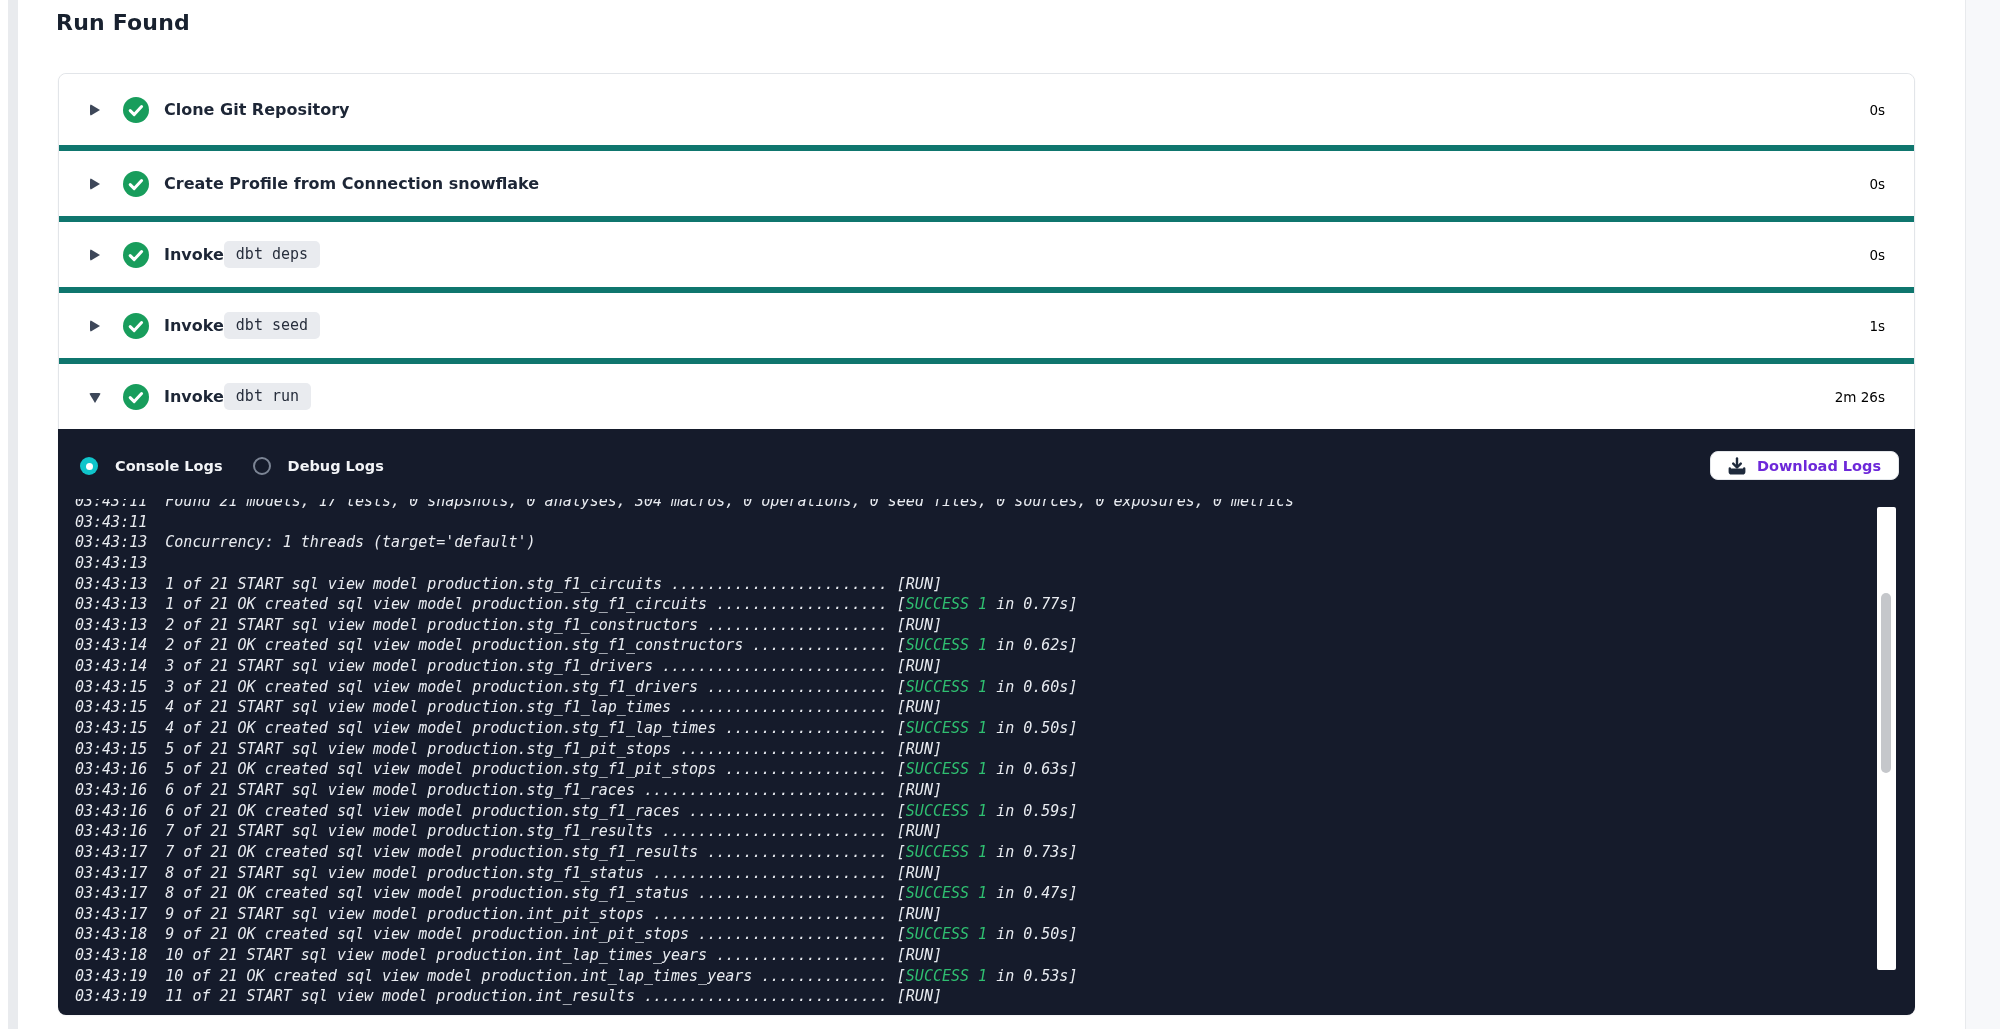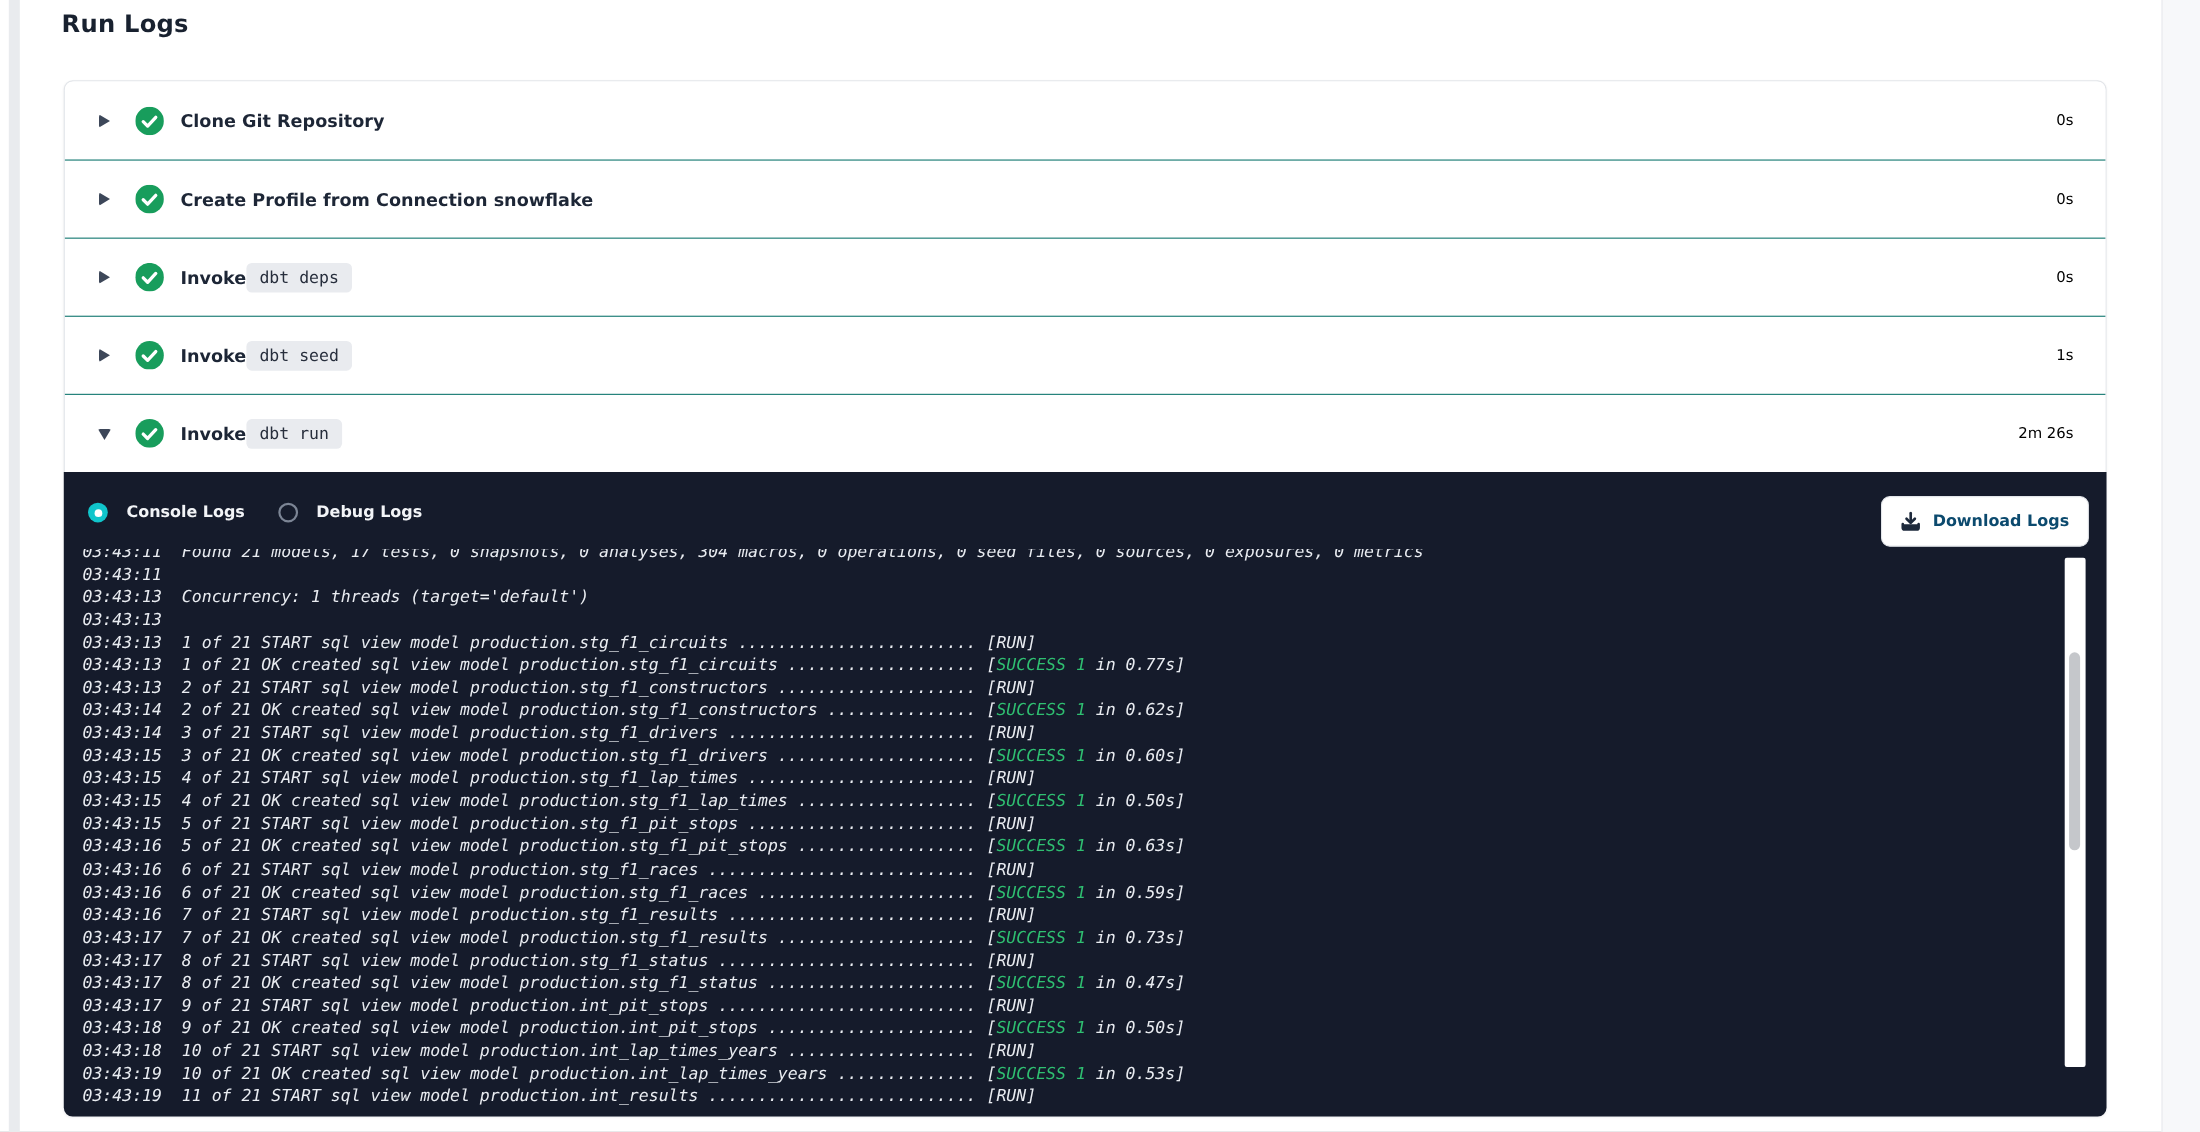--- a/index.html
+++ b/index.html
@@ -14,21 +14,21 @@
     background:#f7f8fa; border-left:1px solid #e8eaed; }
   .page-title { position:absolute; left:56px; top:10px; font-size:22px; font-weight:700;
     color:#18212f; letter-spacing:.2px; }
 
   .card { position:absolute; left:58px; top:73px; width:1857px; height:942px;
     background:#ffffff; border:1px solid #e2e5e9; border-radius:8px;
     box-shadow:0 1px 2px rgba(16,24,40,.05); }
 
   .step-row { position:relative; height:71px; display:flex; align-items:center;
     padding:0 29px 0 30px; background:#fff; }
-  .step-row + .step-row { border-top:1px solid #0f766e; }
+  .step-row + .step-row { border-top:6px solid #0f766e; }
   .step-row:first-child { border-radius:8px 8px 0 0; }
 
   .caret { width:12px; height:14px; display:inline-block; position:relative; flex:0 0 12px; cursor:pointer; }
   .caret::before { content:""; position:absolute; left:1px; top:1px;
     border-top:6.5px solid transparent; border-bottom:6.5px solid transparent;
     border-left:10px solid #3d4759; border-radius:2px; }
   .caret.down::before { left:0; top:3px;
     border-left:6.5px solid transparent; border-right:6.5px solid transparent;
     border-top:10px solid #3d4759; border-bottom:none; }
 
@@ -44,43 +44,43 @@
     background:#151b2b; border-radius:0 0 8px 8px; }
   .view-opts { position:absolute; left:22px; top:28px; display:flex; gap:30px; }
   .opt { display:flex; align-items:center; gap:17px; cursor:pointer; }
   .radio { width:18px; height:18px; border-radius:50%; position:relative; flex:0 0 18px; }
   .radio.sel { background:var(--teal,#10c5cb); }
   .radio.sel::after { content:""; position:absolute; left:5.5px; top:5.5px; width:7px; height:7px;
     border-radius:50%; background:#ffffff; }
   .radio.unsel { border:2.5px solid #7c8595; background:transparent; }
   .opt-label { font-size:14.5px; font-weight:700; color:#f2f4f7; }
 
-  .dl-btn { position:absolute; right:16px; top:22px; width:189px; height:46px;
+  .dl-btn { position:absolute; right:16px; top:22px; width:189px; height:29px;
     background:#ffffff; border:1px solid #e3e6ea; border-radius:8px;
     display:flex; align-items:center; justify-content:center; gap:11px;
-    font-family:inherit; font-size:14.5px; font-weight:700; color:#0c4a6e; cursor:pointer; }
+    font-family:inherit; font-size:14.5px; font-weight:700; color:#6d28d9; cursor:pointer; }
 
   .log-lines-clip { position:absolute; left:17px; top:70px; right:80px; bottom:10px; overflow:hidden; }
   .log-lines { margin-top:-8px; font-family:"DejaVu Sans Mono","Liberation Mono",monospace;
     font-size:15px; line-height:20.65px; color:#e9ecf1; white-space:pre; }
   .log-line { height:20.65px;font-style:italic; }
   .ok { color:var(--loggreen,#2fbf71); }
 
   .scroll-track { position:absolute; right:19px; top:78px; width:19px; height:463px;
     background:#ffffff; border-radius:2px; }
   .scroll-thumb { position:absolute; left:4px; top:86px; width:10px; height:180px;
     background:#c5c7cb; border-radius:5px; cursor:grab; }
 </style>
 </head>
 <body>
 
 <div class="left-strip"></div>
 <div class="right-strip"></div>
 
-<h1 class="page-title">Run Logs</h1>
+<h1 class="page-title">Run Found</h1>
 
 <div class="card">
   <div id="rows">
       <div class="step-row">
         <span class="caret"></span>
         <span class="check"><svg width="26" height="26" viewBox="0 0 26 26">
             <circle cx="13" cy="13" r="13" fill="#189d5c"></circle>
             <path d="M7.2 13.6l4 4 7.4-8" stroke="#fff" stroke-width="3" fill="none" stroke-linecap="round" stroke-linejoin="round"></path>
           </svg></span>
         <span class="step-label">Clone Git Repository</span>

